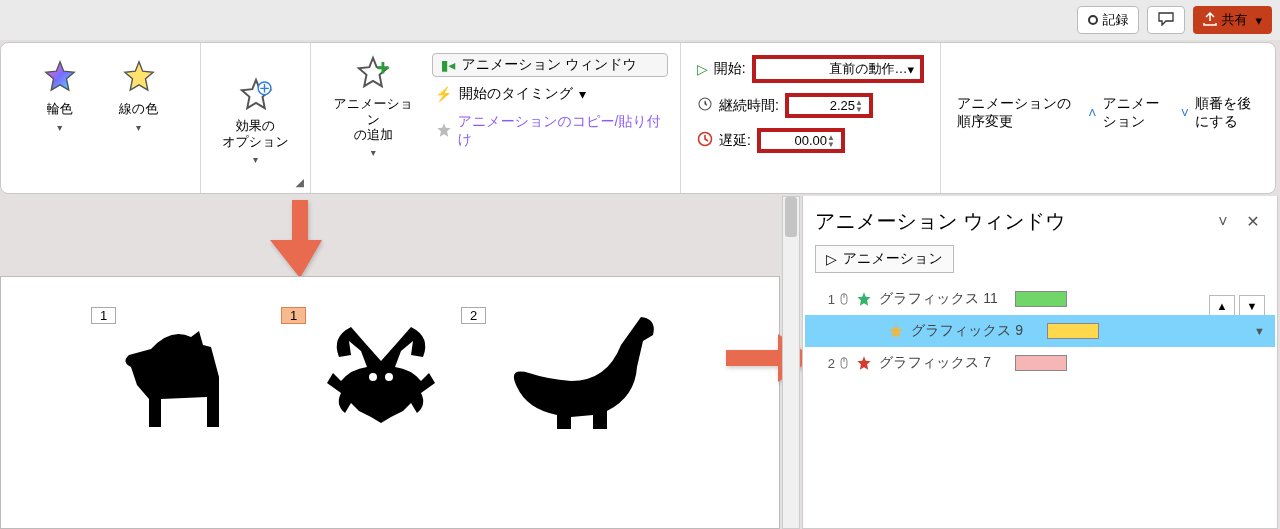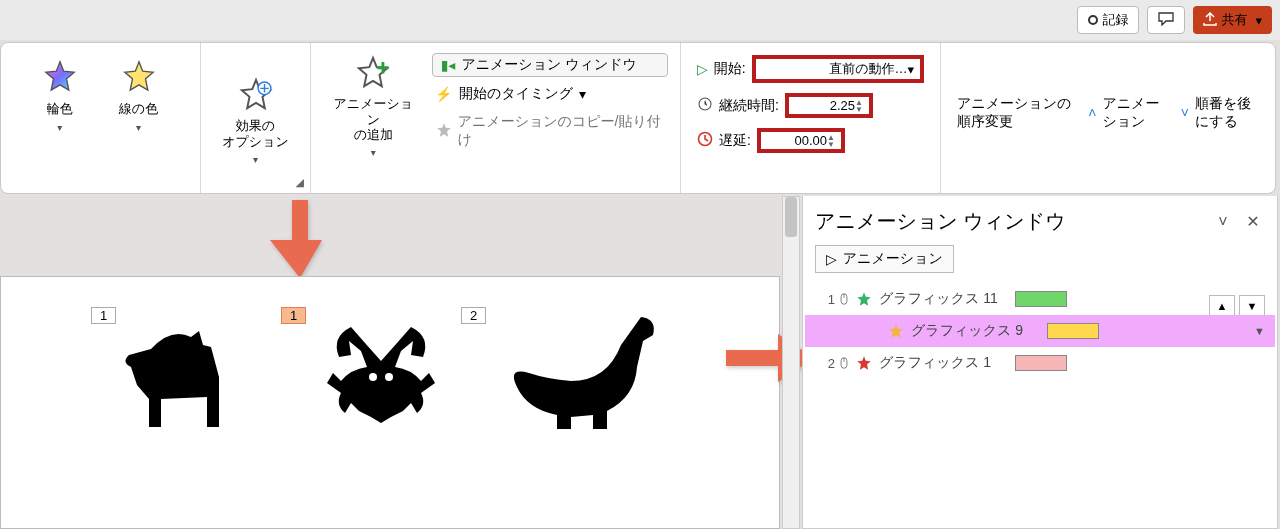--- a/index.html
+++ b/index.html
@@ -14,21 +14,21 @@
   
   .ribbon { position: absolute; top: 42px; left: 0; width: 1276px; height: 152px; background: #fff; border: 1px solid #c9c9c9; border-radius: 8px; display: flex; }
   .rgroup { border-right: 1px solid #d8d8d8; padding: 6px 12px 2px; display: flex; flex-direction: column; position: relative; }
   .glabel { text-align: center; font-size: 13px; color: #555; margin-top: auto; padding-top: 4px; }
   .dlaunch { position: absolute; bottom: 4px; right: 6px; font-size: 11px; color: #666; cursor: pointer; }
 
   .vbtn { display: flex; flex-direction: column; align-items: center; gap: 4px; padding: 4px 6px; cursor: pointer; font-size: 13px; }
   .vbtn .mini-chev { font-size: 10px; color: #555; }
   .hrow { display: flex; align-items: center; gap: 6px; font-size: 14px; padding: 2px 4px; cursor: pointer; }
   .hrow.btn { border: 1px solid #bbb; border-radius: 4px; background: #f6f6f6; padding: 2px 8px; }
-  .hrow.dim { color: #737373; }
+  .hrow.dim { color: #8b5cf6; }
   .inputish { border: 4px solid #b91c1c; background: #fff; padding: 1px 6px; font-size: 13px; min-width: 88px; display: flex; justify-content: flex-end; align-items: center; }
   .spin { display: flex; flex-direction: column; font-size: 8px; line-height: 7px; color: #666; }
 
   .star-big svg { width: 34px; height: 34px; }
   .star-color { fill: url(#grad1); stroke: #555; }
   .star-yellow { fill: #ffe36e; stroke: #555; }
   .star-gear { fill: none; stroke: #555; stroke-width: 1.4; }
 
   
   .slide { position: absolute; top: 276px; left: 0; width: 780px; height: 253px; background: #fff; border: 1px solid #bbb; }
@@ -47,21 +47,21 @@
   .ani-pane { position: absolute; top: 196px; left: 802px; right: 2px; bottom: 0; background: #fff; border: 1px solid #ccc; border-top: none; display: flex; flex-direction: column; }
   .ap-head { display: flex; align-items: center; padding: 12px 12px 4px; gap: 6px; }
   .ap-title { font-size: 20px; flex: 1; }
   .ap-icon-btn { width: 24px; height: 24px; display: flex; align-items: center; justify-content: center; color: #555; cursor: pointer; border-radius: 3px; }
   .ap-play { margin: 6px 12px 10px; border: 1px solid #bbb; background: #fafafa; padding: 4px 10px; display: inline-flex; align-items: center; gap: 6px; font-size: 14px; cursor: pointer; width: fit-content; }
   .ap-updown { position: absolute; right: 12px; top: 56px; display: flex; gap: 4px; }
   .ap-updown div { width: 26px; height: 22px; border: 1px solid #bbb; display: flex; align-items: center; justify-content: center; font-size: 11px; cursor: pointer; background: #fff; }
 
   .ap-list { padding: 0 2px; }
   .ap-row { display: flex; align-items: center; height: 32px; font-size: 14px; color: #444; position: relative; padding-left: 16px; }
-  .ap-row.sel { background: #f0abfc; padding-left: 48px; }
+  .ap-row.sel { background: #7dd3fc; padding-left: 48px; }
   .ap-num { width: 14px; text-align: right; font-size: 13px; color: #555; }
   .ap-click { width: 18px; display: flex; justify-content: center; }
   .ap-star { width: 22px; display: flex; justify-content: center; }
   .ap-star svg { width: 16px; height: 16px; }
   .ap-name { flex: 0 0 140px; padding-left: 4px; }
   .ap-bar { width: 52px; height: 16px; border: 1px solid #888; }
   .ap-row .menu-chev { position: absolute; right: 10px; font-size: 11px; color: #555; }
 </style>
 </head>
 <body>
@@ -324,17 +324,17 @@
         <span class="ap-click">
           <svg width="14" height="16">
             <use href="#mouse"></use>
           </svg>
         </span>
         <span class="ap-star">
           <svg>
             <use href="#star" fill="#d63b2f"></use>
           </svg>
         </span>
-        <span class="ap-name">グラフィックス 1</span>
+        <span class="ap-name">グラフィックス 7</span>
         <span class="ap-bar" style="background:#f6b6b6"></span>
       </div>
     </div>
 </div>
 
 </body></html>

